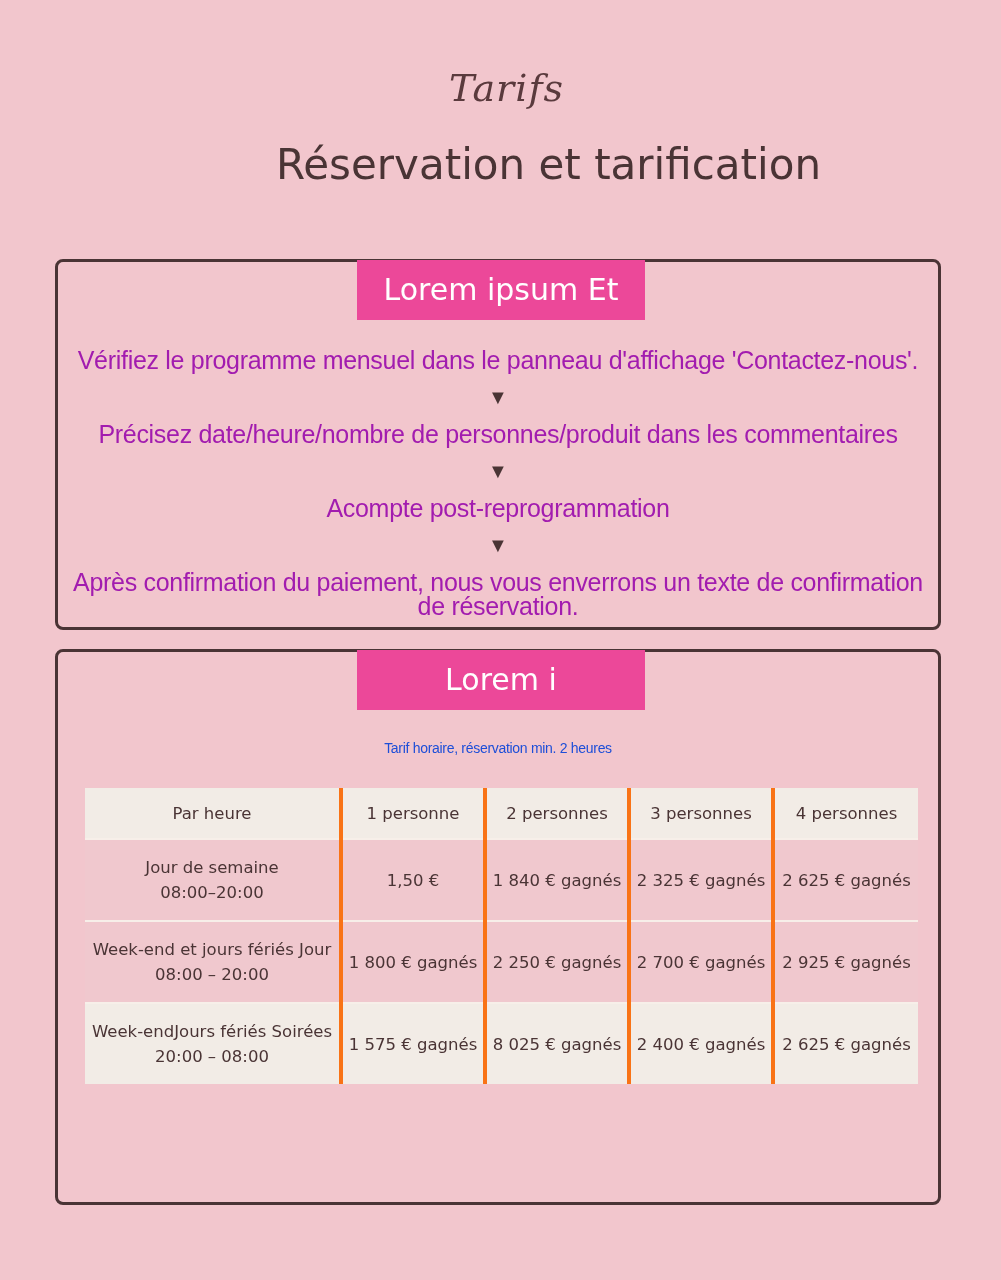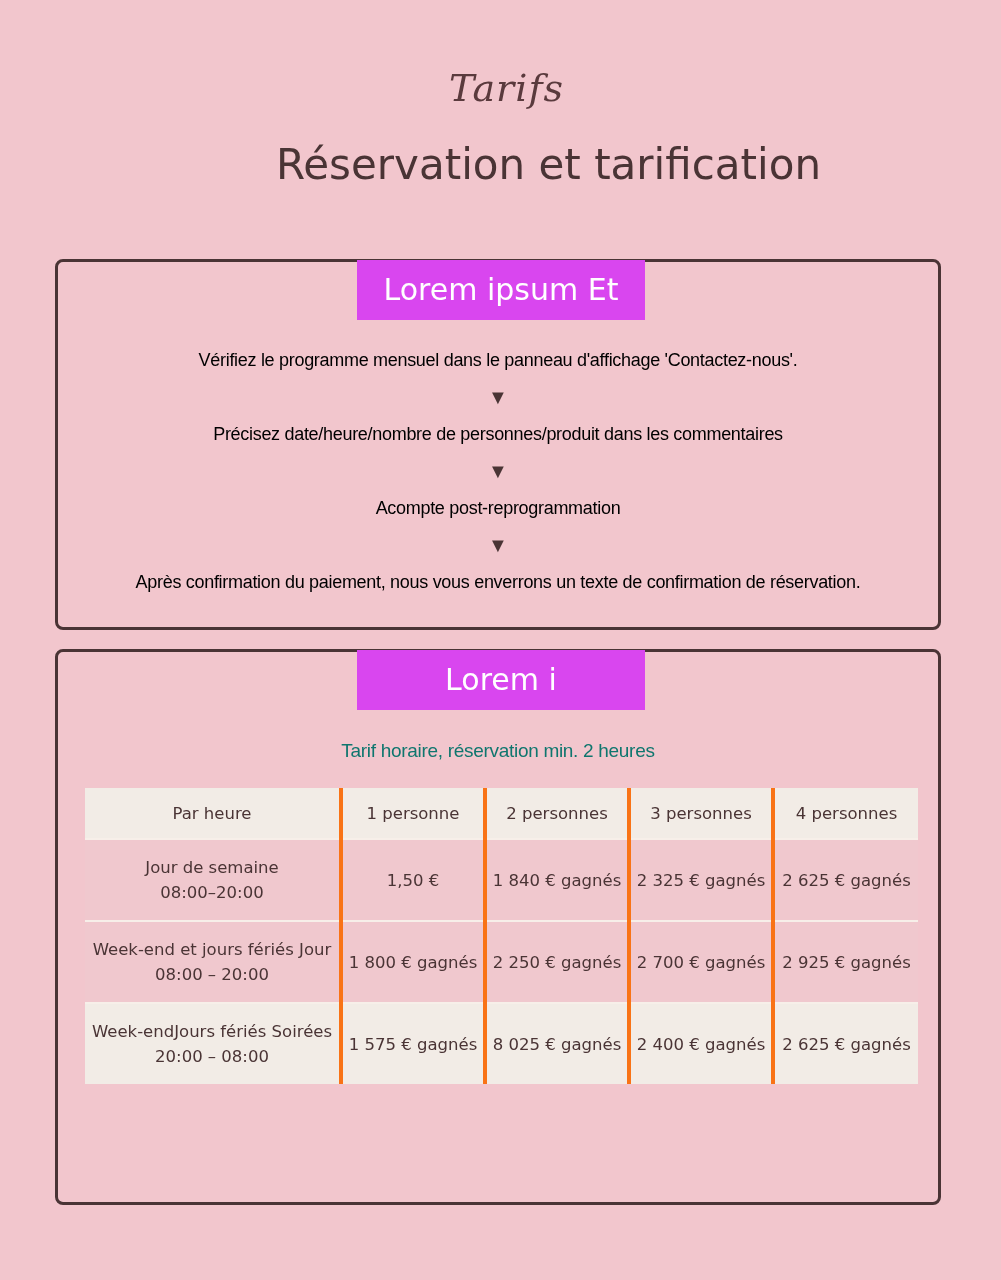--- a/index.html
+++ b/index.html
@@ -34,38 +34,38 @@
     left: 55px; width: 886px;
     border: 3px solid #4a3435;
     border-radius: 8px;
     box-sizing: border-box;
   }
   .box1 { top: 259px; height: 371px; }
   .box2 { top: 649px; height: 556px; padding-left: 48px; }
   .box-label {
     position: absolute;
     left: 299px; width: 288px; height: 60px; top: -2px;
-    background: #d946ef;
+    background: #ec4899;
     color: #ffffff;
     font-family: "DejaVu Sans", sans-serif;
     font-size: 30px;
     line-height: 60px;
     text-align: center;
   }
   .steps { position: absolute; top: 86px; left: 0; width: 100%; text-align: center; }
   .step {
-    font-size: 18px; color: #000000; height: 24px; line-height: 24px;
+    font-size: 25px; color: #a21caf; height: 24px; line-height: 24px;
     letter-spacing: -0.3px;
   }
   .arrow {
     height: 50px; line-height: 50px; font-size: 20px; color: #4a3435;
   }
   .subtitle {
     position: absolute; top: 88px; left: 0; width: 100%;
-    text-align: center; font-size: 19px; color: #0f766e; letter-spacing: -0.3px;
+    text-align: center; font-size: 14px; color: #1d4ed8; letter-spacing: -0.3px;
   }
   table {
     position: absolute; top: 136px; left: 27px;
     width: 833px;
     border-collapse: collapse;
     table-layout: fixed;
   }
   td, th {
     font-family: "DejaVu Sans", sans-serif;
     font-weight: normal;

